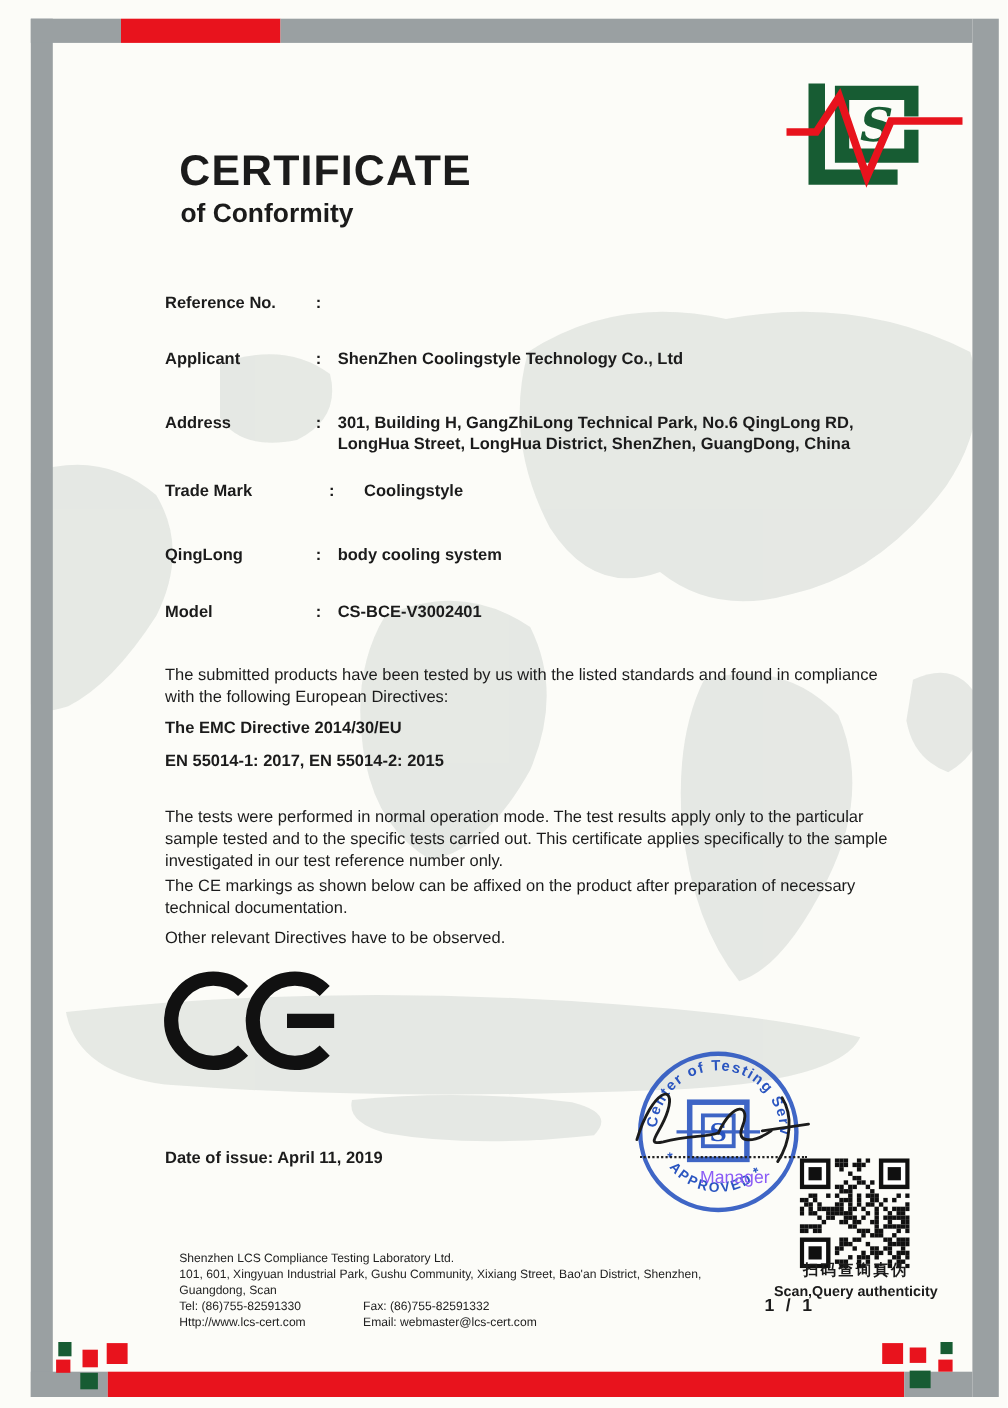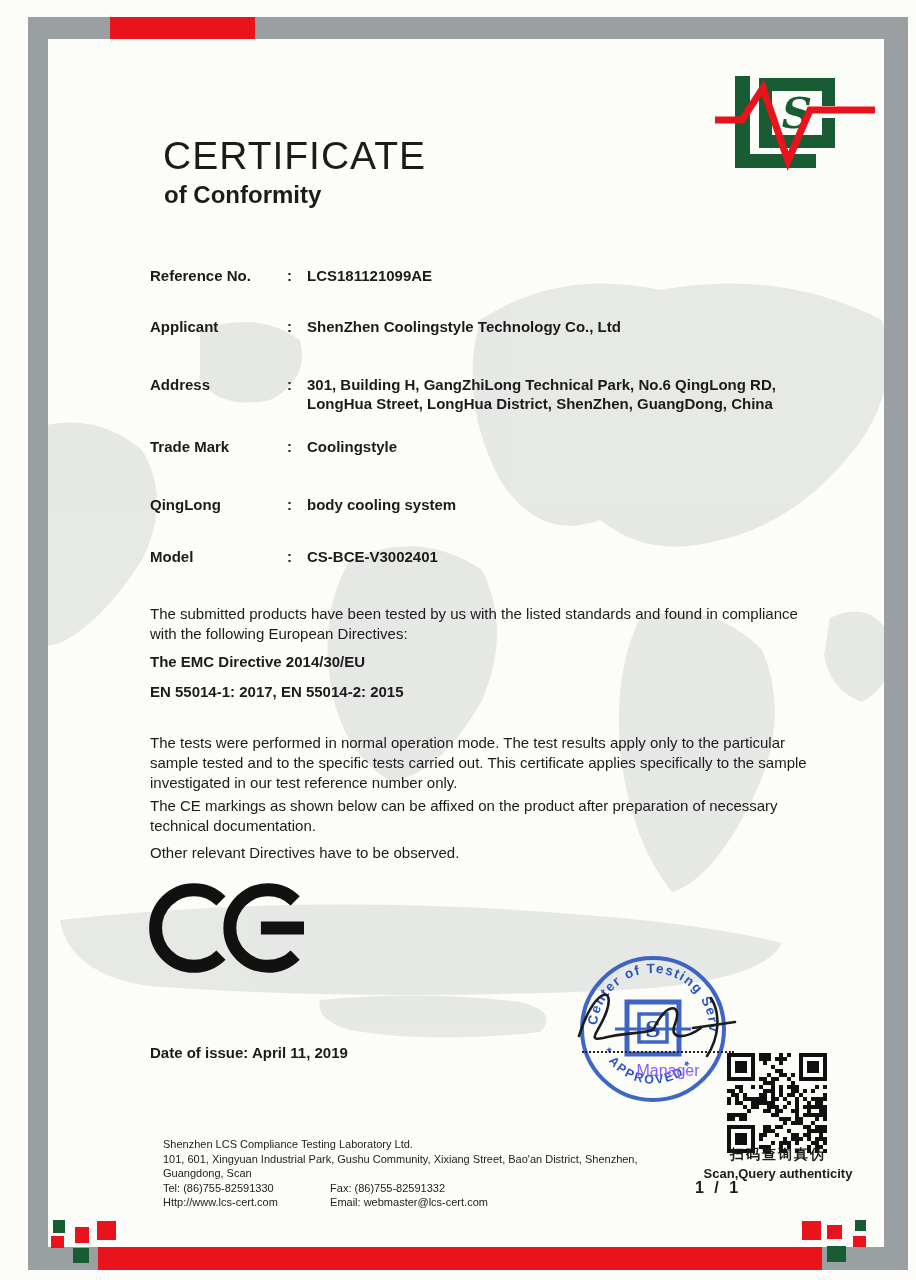--- a/index.html
+++ b/index.html
@@ -10,21 +10,21 @@
   }
   
   .bar{position:absolute; background:#9aa0a2;}
   .bar.red{background:#e8131d;}
   .sq{position:absolute;}
   .sq.red{background:#e8131d;}
   .sq.green{background:#175c33;}
   
   .map{position:absolute; left:0; top:0; z-index:0;}
   .content{position:absolute; left:0; top:0; width:916px; height:1280px; z-index:1;}
-  .title-main{position:absolute; left:163px; top:134px; font-size:39px; font-weight:normal; letter-spacing:1px;}
+  .title-main{position:absolute; left:163px; top:134px; font-size:39px; font-weight:bold; letter-spacing:1px;}
   .title-sub{position:absolute; left:164px; top:181px; font-size:24px; font-weight:bold;}
   .field-row{position:absolute; left:150px; display:flex; font-size:15px; font-weight:bold; line-height:19px;}
   .field-label{width:137px;}
   .field-colon{width:20px;}
   .field-value{width:488px;}
   .para{position:absolute; left:150px; width:676px; font-size:15px; line-height:20px;}
   .para.bold{font-weight:bold;}
   .date-line{position:absolute; left:150px; top:1044px; font-size:15px; font-weight:bold;}
   .dotline{position:absolute; left:582px; top:1051px; width:152px; border-bottom:2.5px dotted #222; z-index:3;}
   .manager{position:absolute; left:603px; top:1062px; width:130px; text-align:center; font-size:16px; color:#8b5cf6; z-index:3;}
@@ -91,33 +91,32 @@
         </g>
       </svg>
     </div>
 
     <div class="title-main">CERTIFICATE</div>
     <div class="title-sub">of Conformity</div>
 
     <div class="field-row" style="top:266px;">
       <span class="field-label">Reference No.</span>
       <span class="field-colon">:</span>
-      <span class="field-value">LCS181121099AE</span>
     </div>
     <div class="field-row" style="top:317px;">
       <span class="field-label">Applicant</span>
       <span class="field-colon">:</span>
       <span class="field-value">ShenZhen Coolingstyle Technology Co., Ltd</span>
     </div>
     <div class="field-row" style="top:375px;">
       <span class="field-label">Address</span>
       <span class="field-colon">:</span>
       <span class="field-value">301, Building H, GangZhiLong Technical Park, No.6 QingLong RD, LongHua Street, LongHua District, ShenZhen, GuangDong, China</span>
     </div>
-    <div class="field-row" style="top:437px;">
+    <div class="field-row" style="top:437px;gap:12px;">
       <span class="field-label">Trade Mark</span>
       <span class="field-colon">:</span>
       <span class="field-value">Coolingstyle</span>
     </div>
     <div class="field-row" style="top:495px;">
       <span class="field-label">QingLong</span>
       <span class="field-colon">:</span>
       <span class="field-value">body cooling system</span>
     </div>
     <div class="field-row" style="top:547px;justify-content:space-between;">

